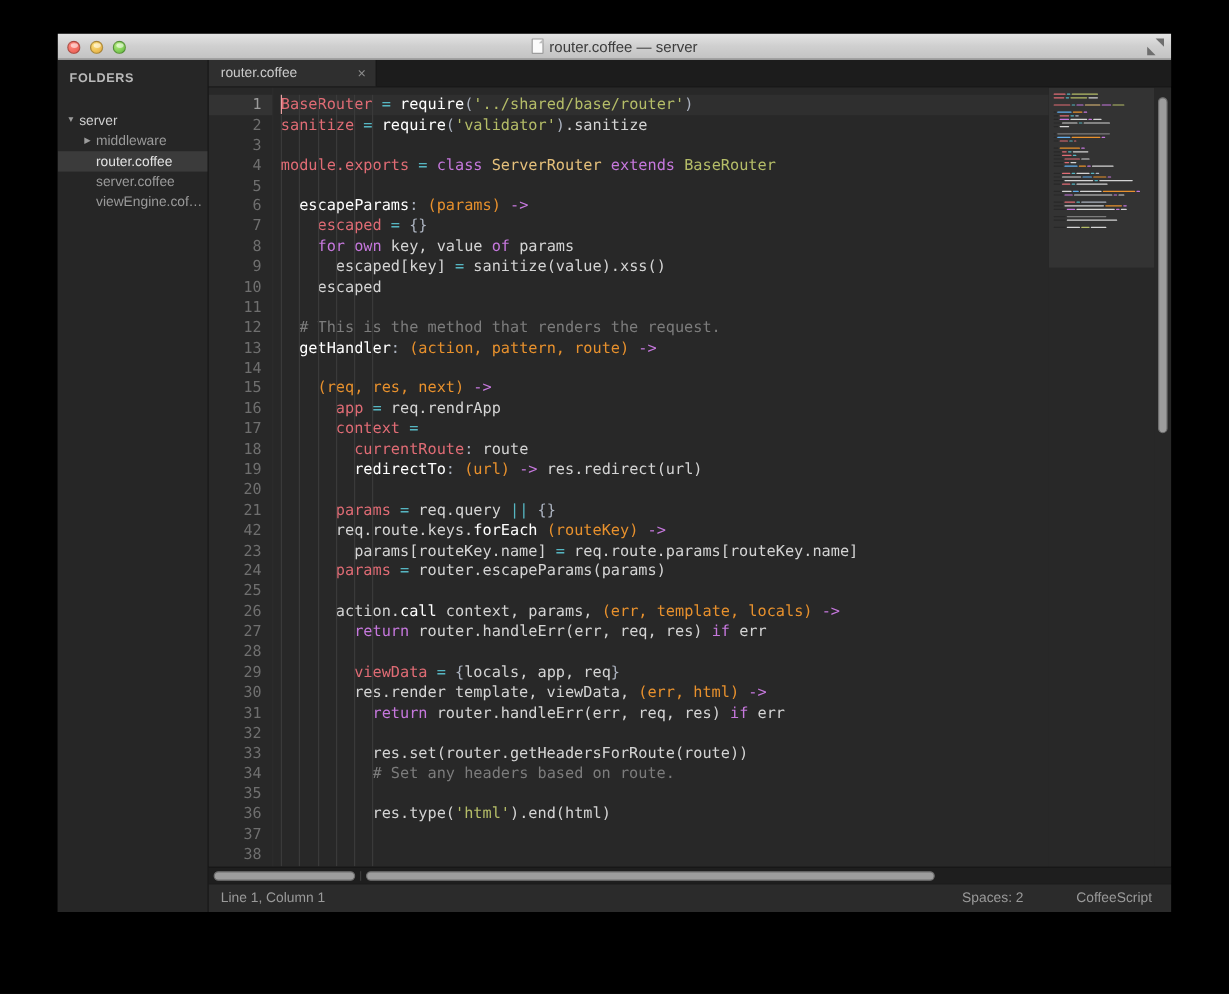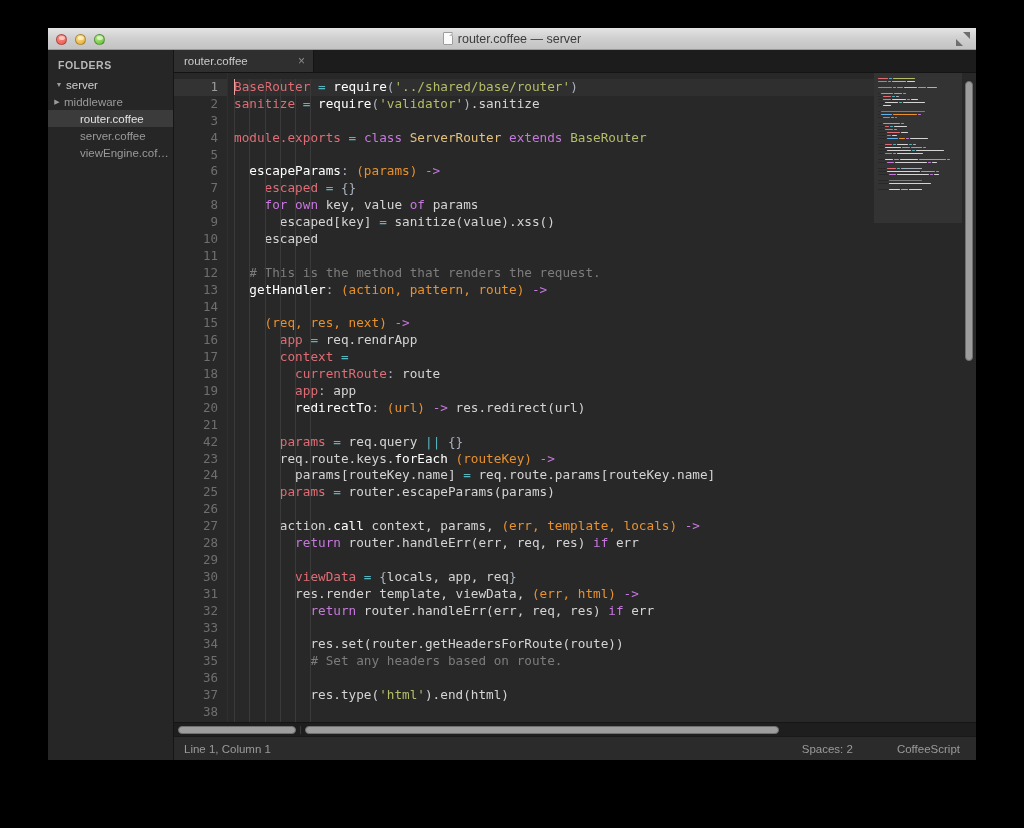--- a/index.html
+++ b/index.html
@@ -99,22 +99,22 @@
   .tree-row {
     height: 17px; display: flex; align-items: center;
     font-size: 11.5px; color: #9a9a9a; white-space: nowrap;
     cursor: default; padding-right: 4px;
   }
   .tree-row.selected { background: #3b3b3b; color: #e2e2e2; }
   .tree-row .arrow {
     flex: 0 0 auto; width: 10px; margin-right: 2px;
     font-size: 7px; color: #9b9b9b; text-align: center; line-height: 1;
   }
-  .tree-row.lvl0 { padding-left: 6px; color: #cfcfcf; }
-  .tree-row.lvl1 { padding-left: 4px; }
+  .tree-row.lvl0 { padding-left: 6px; color: #cfcfcf; margin-top: 16px; }
+  .tree-row.lvl1 { padding-left: 20px; }
   .tree-row.lvl2 { padding-left: 32px; }
   .tree-row .lbl { overflow: hidden; text-overflow: ellipsis; }
 
   
   #editor-pane {
     flex: 1 1 auto; min-width: 0;
     display: flex; flex-direction: column;
     background: #282828;
   }
 
@@ -359,21 +359,20 @@
             <div class="cl"><span class="t-plain">      escaped[key] </span><span class="t-op">=</span><span class="t-plain"> sanitize(value).xss()</span></div>
             <div class="cl"><span class="t-plain">    escaped</span></div>
             <div class="cl">&nbsp;</div>
             <div class="cl"><span class="t-plain">  </span><span class="t-cmt"># This is the method that renders the request.</span></div>
             <div class="cl"><span class="t-plain">  </span><span class="t-fn">getHandler</span><span class="t-punc">:</span><span class="t-plain"> </span><span class="t-param">(action, pattern, route)</span><span class="t-plain"> </span><span class="t-kw">-&gt;</span></div>
             <div class="cl">&nbsp;</div>
             <div class="cl"><span class="t-plain">    </span><span class="t-param">(req, res, next)</span><span class="t-plain"> </span><span class="t-kw">-&gt;</span></div>
             <div class="cl"><span class="t-plain">      </span><span class="t-var">app</span><span class="t-plain"> </span><span class="t-op">=</span><span class="t-plain"> req.rendrApp</span></div>
             <div class="cl"><span class="t-plain">      </span><span class="t-var">context</span><span class="t-plain"> </span><span class="t-op">=</span></div>
             <div class="cl"><span class="t-plain">        </span><span class="t-var">currentRoute</span><span class="t-punc">:</span><span class="t-plain"> route</span></div>
-            <div class="cl"><span class="t-plain">        </span><span class="t-var">app</span><span class="t-punc">:</span><span class="t-plain"> app</span></div>
             <div class="cl"><span class="t-plain">        </span><span class="t-fn">redirectTo</span><span class="t-punc">:</span><span class="t-plain"> </span><span class="t-param">(url)</span><span class="t-plain"> </span><span class="t-kw">-&gt;</span><span class="t-plain"> res.redirect(url)</span></div>
             <div class="cl">&nbsp;</div>
             <div class="cl"><span class="t-plain">      </span><span class="t-var">params</span><span class="t-plain"> </span><span class="t-op">=</span><span class="t-plain"> req.query </span><span class="t-op">||</span><span class="t-plain"> </span><span class="t-punc">{}</span></div>
             <div class="cl"><span class="t-plain">      req.route.keys.</span><span class="t-fn">forEach</span><span class="t-plain"> </span><span class="t-param">(routeKey)</span><span class="t-plain"> </span><span class="t-kw">-&gt;</span></div>
             <div class="cl"><span class="t-plain">        params[routeKey.name] </span><span class="t-op">=</span><span class="t-plain"> req.route.params[routeKey.name]</span></div>
             <div class="cl"><span class="t-plain">      </span><span class="t-var">params</span><span class="t-plain"> </span><span class="t-op">=</span><span class="t-plain"> router.escapeParams(params)</span></div>
             <div class="cl">&nbsp;</div>
             <div class="cl"><span class="t-plain">      action.</span><span class="t-fn">call</span><span class="t-plain"> context, params, </span><span class="t-param">(err, template, locals)</span><span class="t-plain"> </span><span class="t-kw">-&gt;</span></div>
             <div class="cl"><span class="t-plain">        </span><span class="t-kw">return</span><span class="t-plain"> router.handleErr(err, req, res) </span><span class="t-kw">if</span><span class="t-plain"> err</span></div>
             <div class="cl">&nbsp;</div>

